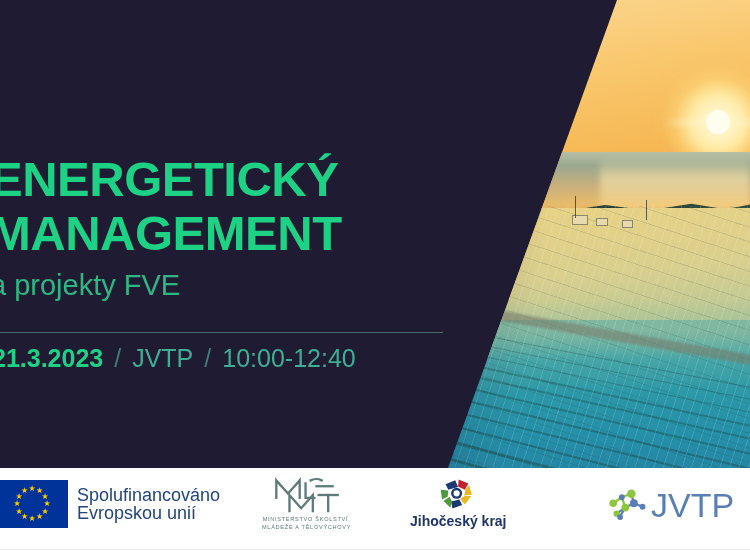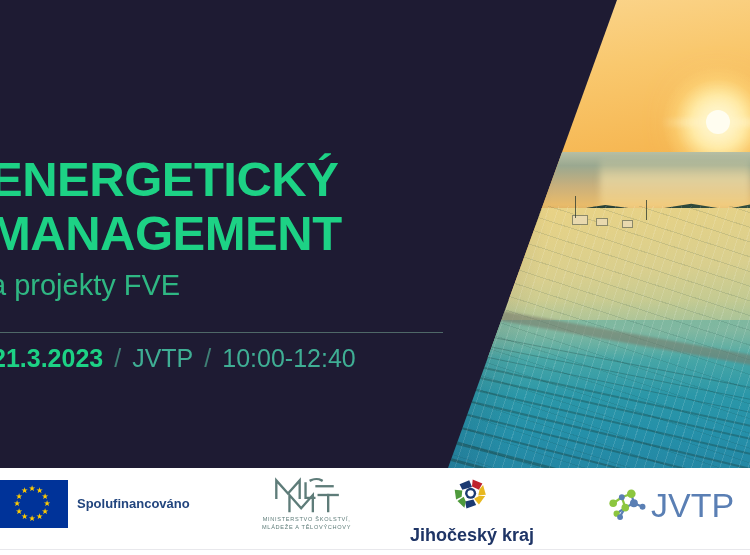--- a/index.html
+++ b/index.html
@@ -283,23 +283,23 @@
     color: #ffcc00;
     font-size: 8px;
     line-height: 8px;
     width: 8px;
     height: 8px;
     text-align: center;
   }
   .eu-text {
     margin-left: 9px;
     color: #22457e;
-    font-size: 13px;
+    font-size: 18px;
     line-height: 18px;
-    font-weight: bold;
+    font-weight: normal;
     white-space: nowrap;
   }
 
   
   #logo-msmt { left: 262px; top: 8px; flex-direction: column; align-items: center; }
   .msmt-mark {
     width: 74px;
     height: 38px;
   }
   .msmt-text {
@@ -309,23 +309,23 @@
     line-height: 7.5px;
     letter-spacing: 0.7px;
     text-align: center;
     white-space: nowrap;
   }
 
   
   #logo-jk { left: 410px; top: 8px; flex-direction: column; align-items: center; }
   .jk-mark { width: 42px; height: 36px; }
   .jk-text {
-    margin-top: 15px;
+    margin-top: 1px;
     color: #1f3566;
-    font-size: 18px;
+    font-size: 14px;
     line-height: 17px;
     font-weight: bold;
     white-space: nowrap;
   }
 
   
   #logo-jvtp { left: 604px; top: 18px; align-items: center; }
   .jvtp-mark { width: 46px; height: 38px; flex: 0 0 auto; }
   .jvtp-text {
     margin-left: 1px;
@@ -423,20 +423,21 @@
             <div class="eu-star" style="left: 39.5px; top: 32.9904px;">★</div>
             <div class="eu-star" style="left: 32px; top: 35px;">★</div>
             <div class="eu-star" style="left: 24.5px; top: 32.9904px;">★</div>
             <div class="eu-star" style="left: 19.0096px; top: 27.5px;">★</div>
             <div class="eu-star" style="left: 17px; top: 20px;">★</div>
             <div class="eu-star" style="left: 19.0096px; top: 12.5px;">★</div>
             <div class="eu-star" style="left: 24.5px; top: 7.00962px;">★</div>
           </div>
         <div class="eu-text">
           <div>Spolufinancováno</div>
+          <div>Evropskou unií</div>
         </div>
       </div>
 
       <div class="logo" id="logo-msmt">
         <svg class="msmt-mark" viewBox="0 0 100 52">
           <g fill="none" stroke="#5e7c79" stroke-width="3.2" stroke-linecap="square">
             <path d="M8 30 L8 6 L24 24 L40 6 L40 30"></path>
             <path d="M55 6 C55 6, 63 2, 70 6"></path>
             <path d="M48 10 L48 30 L60 30"></path>
             <path d="M26 48 L26 26 L42 44 L58 26 L58 48"></path>

